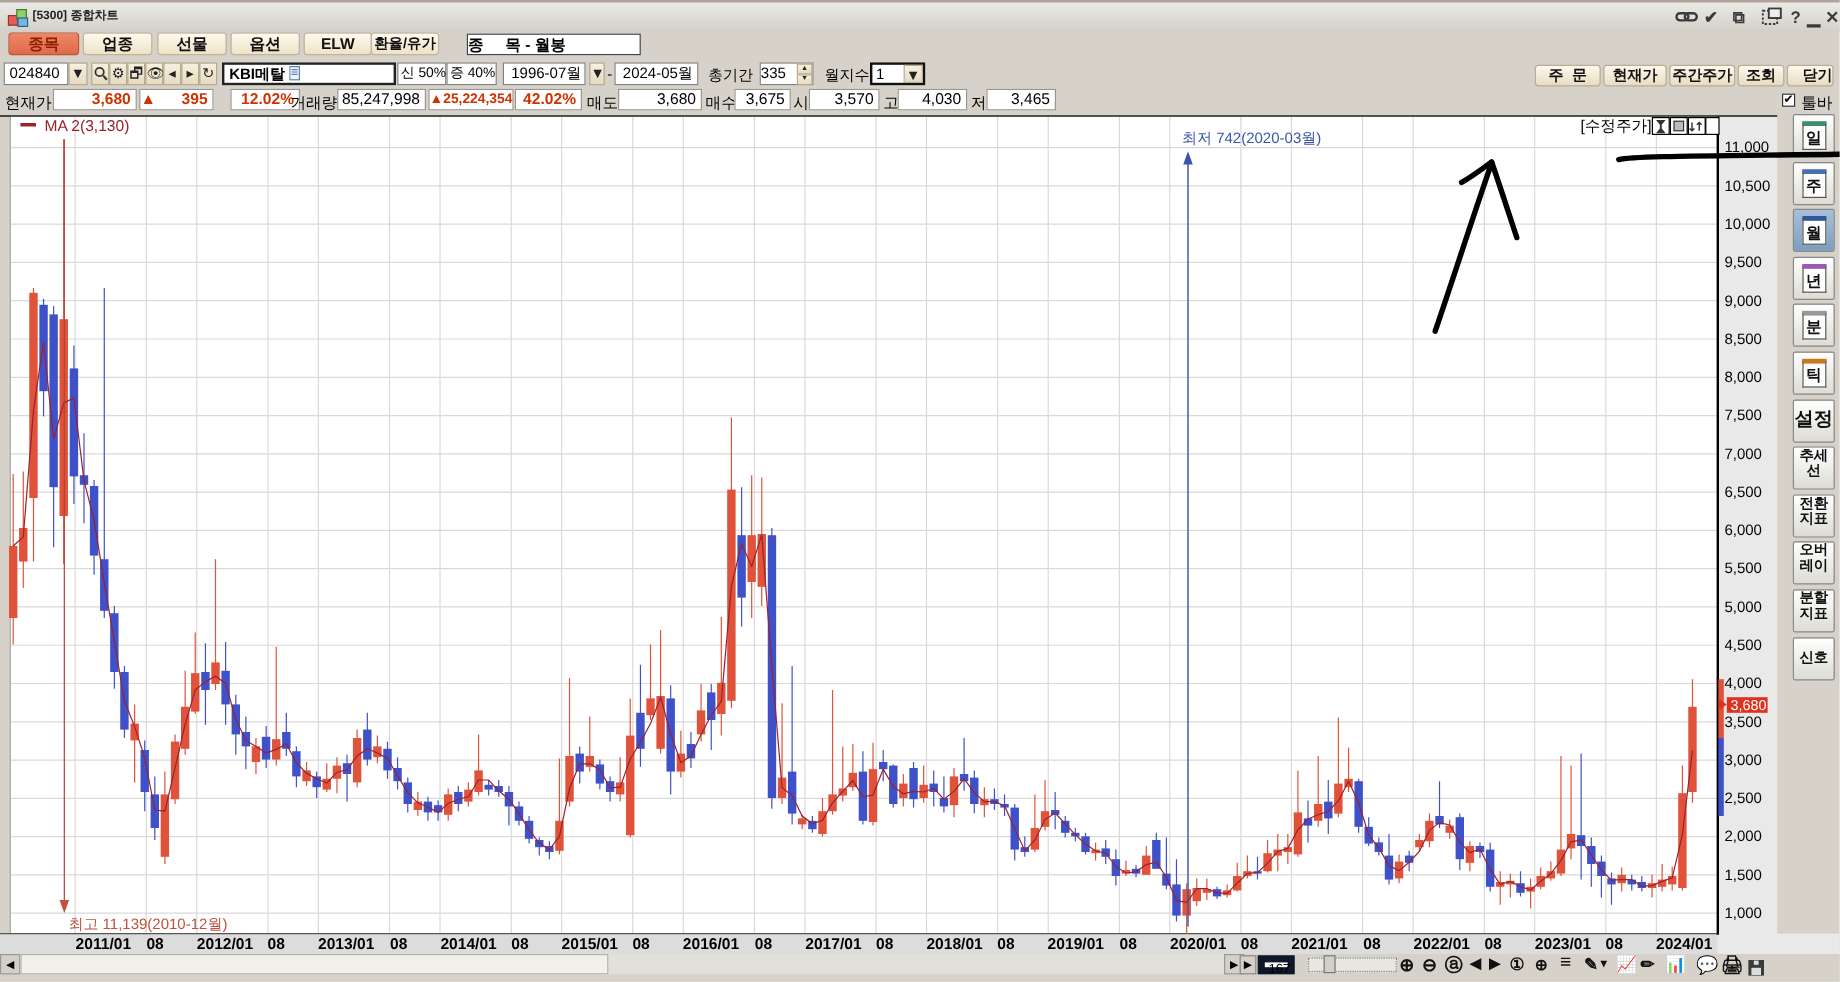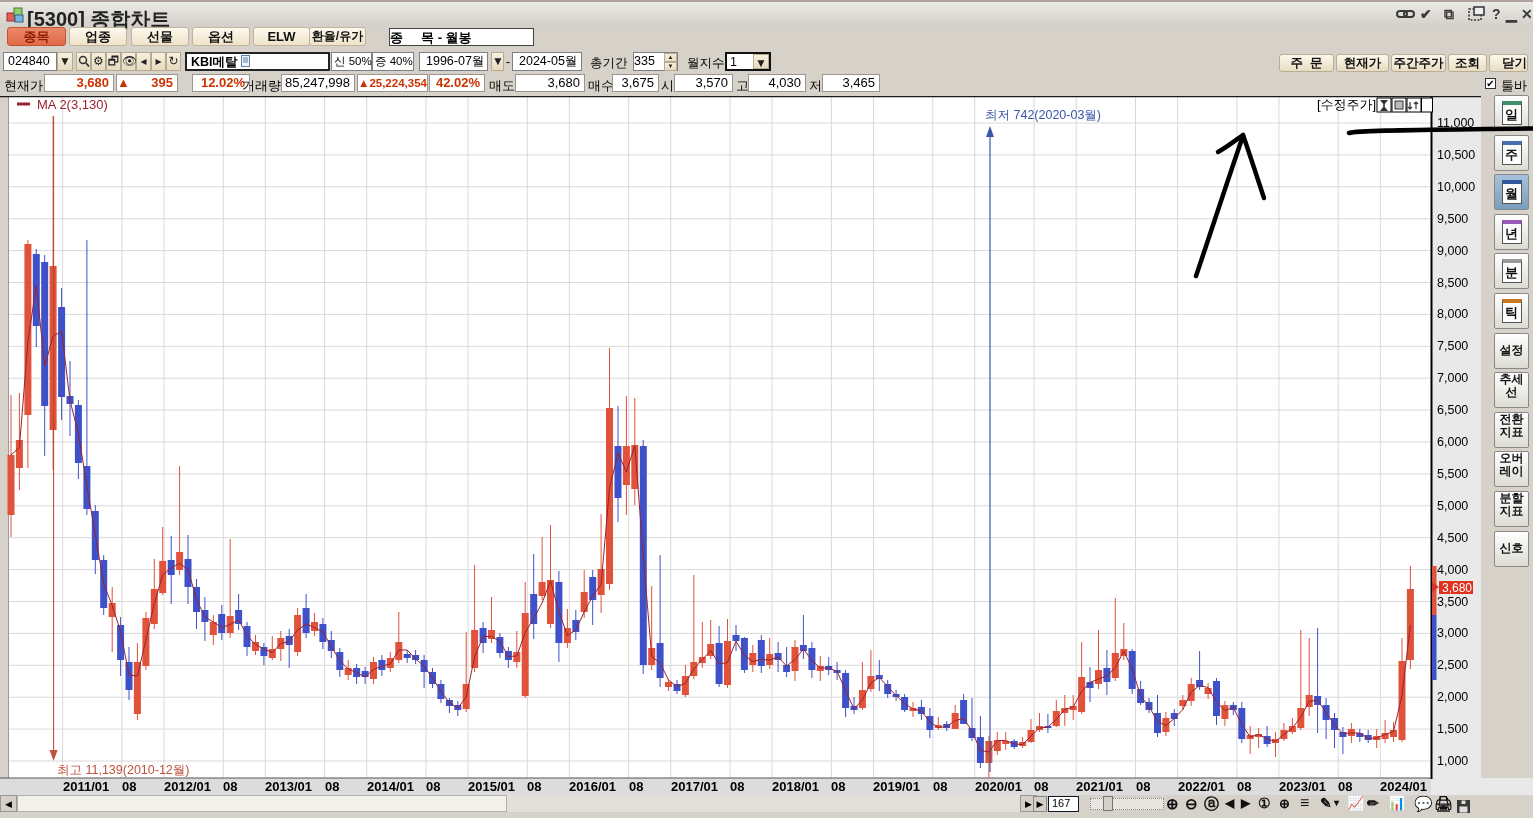--- a/index.html
+++ b/index.html
@@ -1,18 +1,18 @@
 <!DOCTYPE html>
 <html><head><meta charset="utf-8">
 <style>
 * { margin:0; padding:0; box-sizing:border-box; }
 body { width:1533px; height:818px; position:relative; font-family:"Liberation Sans",sans-serif; background:#d6d2c9; overflow:hidden; }
 .abs { position:absolute; }
 .titlebar { left:0; top:0; width:1533px; height:27px; background:linear-gradient(#eceae6,#d2cfc8); border-top:2px solid #b1a29b; }
-.title-txt { left:27px; top:6px; font-size:20px; font-weight:bold; color:#222; }
+.title-txt { left:27px; top:6px; font-size:10px; font-weight:bold; color:#222; }
 .tabbtn { position:absolute; top:27px; height:19px; background:linear-gradient(#fdf9ee,#efe3c8); border:1px solid #c0b49b; border-radius:3px; font-size:13px; font-weight:bold; color:#111; text-align:center; line-height:17px; }
 .tabsel { background:linear-gradient(#eb8867,#e06a4a); color:#8d1f00; border-color:#c05535; }
 .combo { position:absolute; top:28px; height:18px; background:#fff; border:1px solid #444; font-size:13px; font-weight:bold; color:#000; }
 .r3btn { position:absolute; top:52px; height:19px; background:linear-gradient(#f7f0de,#e7dbc0); border:1px solid #b6ab90; font-size:12px; text-align:center; color:#222; line-height:17px; }
 .r3box { position:absolute; top:52px; height:19px; background:#fff; border:1px solid #808080; font-size:12.5px; color:#000; line-height:17px; }
 .r3lab { position:absolute; top:55px; font-size:12.5px; color:#000; }
 .rbtn { position:absolute; top:54px; height:18px; background:linear-gradient(#fdf8ec,#e8dcc2); border:1px solid #b8ae96; border-radius:3px; font-size:12.5px; font-weight:bold; text-align:center; color:#111; line-height:16px; }
 .ibox { position:absolute; top:74px; height:18px; background:#fff; border:1px solid #9a968e; font-size:13px; color:#000; line-height:16px; text-align:right; padding-right:4px; }
 .ilab { position:absolute; top:77px; font-size:13px; color:#000; }
 .red { color:#cc3300 !important; font-weight:bold; }
@@ -108,21 +108,21 @@
 <div class="ibox" style="left:822px;width:58px;">3,465</div>
 <div class="abs" style="left:1485px;top:78px;width:11px;height:11px;background:#fff;border:1px solid #333;font-size:10px;line-height:10px;text-align:center;">✔</div>
 <div class="abs" style="left:1501px;top:77px;font-size:13px;">툴바</div>
 
 <div class="vbtn" style="top:95px;line-height:0;"><span style="display:inline-block;margin-top:5px;width:20px;height:24px;border:1px solid #555;background:#fdfdfb;border-top:4px solid #3e8e6a;font-size:13px;line-height:20px;font-weight:bold;">일</span></div>
 <div class="vbtn" style="top:134.6px;line-height:0;"><span style="display:inline-block;margin-top:5px;width:20px;height:24px;border:1px solid #555;background:#fdfdfb;border-top:4px solid #4a6fb3;font-size:13px;line-height:20px;font-weight:bold;">주</span></div>
 <div class="vbtn" style="top:174.2px;background:linear-gradient(#a8c0da,#7b9ebd);line-height:0;"><span style="display:inline-block;margin-top:5px;width:20px;height:24px;border:1px solid #555;background:#fdfdfb;border-top:4px solid #31589e;font-size:13px;line-height:20px;font-weight:bold;">월</span></div>
 <div class="vbtn" style="top:213.79999999999998px;line-height:0;"><span style="display:inline-block;margin-top:5px;width:20px;height:24px;border:1px solid #555;background:#fdfdfb;border-top:4px solid #9b59b6;font-size:13px;line-height:20px;font-weight:bold;">년</span></div>
 <div class="vbtn" style="top:253.39999999999998px;line-height:0;"><span style="display:inline-block;margin-top:5px;width:20px;height:24px;border:1px solid #555;background:#fdfdfb;border-top:4px solid #999999;font-size:13px;line-height:20px;font-weight:bold;">분</span></div>
 <div class="vbtn" style="top:293.0px;line-height:0;"><span style="display:inline-block;margin-top:5px;width:20px;height:24px;border:1px solid #555;background:#fdfdfb;border-top:4px solid #c8781e;font-size:13px;line-height:20px;font-weight:bold;">틱</span></div>
-<div class="vbtn" style="top:332.6px;font-size:12px;line-height:32px;">설정</div>
+<div class="vbtn" style="top:332.6px;font-size:16px;line-height:32px;">설정</div>
 <div class="vbtn" style="top:372.20000000000005px;font-size:12px;line-height:13px;">추세<br>선</div>
 <div class="vbtn" style="top:411.80000000000007px;font-size:12px;line-height:13px;">전환<br>지표</div>
 <div class="vbtn" style="top:451.4000000000001px;font-size:12px;line-height:13px;">오버<br>레이</div>
 <div class="vbtn" style="top:491.0000000000001px;font-size:12px;line-height:13px;">분할<br>지표</div>
 <div class="vbtn" style="top:530.6000000000001px;font-size:12px;line-height:32px;">신호</div>
 
 <svg width="1533" height="722" viewBox="0 96 1533 722" style="position:absolute;left:0;top:96px;" font-family="Liberation Sans, sans-serif">
 <rect x="8" y="96" width="1424" height="683" fill="#ffffff"></rect>
 <rect x="1432" y="97" width="49" height="682" fill="#e9e9e9"></rect>
 <rect x="0" y="778" width="1431" height="17" fill="#dcdcdc"></rect>
@@ -597,21 +597,21 @@
 <path d="M 1243 135 C 1250 155 1258 180 1264 198" stroke="#000" stroke-width="4.5" fill="none" stroke-linecap="round"></path>
 <path d="M 1349 133 C 1360 130 1420 130 1533 128.5" stroke="#000" stroke-width="4.5" fill="none" stroke-linecap="round"></path>
 </svg>
 
 <div class="abs scroll"></div>
 <div class="abs" style="left:0;top:795px;width:17px;height:17px;background:#d4d0c8;border:1px solid #999;font-size:9px;text-align:center;line-height:16px;">◀</div>
 <div class="abs" style="left:17px;top:795px;width:1003px;height:17px;background:#e3e0da;"></div>
 <div class="abs" style="left:17px;top:795px;width:490px;height:17px;background:#f2f0eb;border:1px solid #b5b1a8;"></div>
 <div class="abs" style="left:1020px;top:795px;width:17px;height:17px;background:#d4d0c8;border:1px solid #999;font-size:9px;text-align:center;line-height:16px;">▶</div>
 <div class="abs" style="left:1033px;top:796px;width:14px;height:16px;background:#d4d0c8;border:1px solid #888;font-size:9px;text-align:center;line-height:15px;">▶</div>
-<div class="abs" style="left:1048px;top:796px;width:31px;height:16px;background:#fff;border:1px solid #0f172a;font-size:11px;padding-left:3px;">167</div>
+<div class="abs" style="left:1048px;top:796px;width:31px;height:16px;background:#fff;border:6px solid #0f172a;font-size:11px;padding-left:3px;">167</div>
 <div class="abs" style="left:1090px;top:798px;width:74px;height:12px;border:1px dotted #888;background:#e8e6e0;"></div>
 <div class="abs" style="left:1103px;top:796px;width:10px;height:15px;background:#d4d0c8;border:1px solid #777;"></div>
 <div class="abs" style="left:1166px;top:795px;font-size:15px;color:#111;font-weight:bold;">⊕</div>
 <div class="abs" style="left:1185px;top:795px;font-size:15px;color:#111;font-weight:bold;">⊖</div>
 <div class="abs" style="left:1204px;top:795px;font-size:15px;color:#111;font-weight:bold;">ⓐ</div>
 <div class="abs" style="left:1225px;top:796px;font-size:12px;color:#111;font-weight:bold;">◀</div>
 <div class="abs" style="left:1241px;top:796px;font-size:12px;color:#111;font-weight:bold;">▶</div>
 <div class="abs" style="left:1258px;top:795px;font-size:14px;color:#111;font-weight:bold;">①</div>
 <div class="abs" style="left:1279px;top:796px;font-size:13px;color:#111;font-weight:bold;">⊕</div>
 <div class="abs" style="left:1300px;top:794px;font-size:16px;color:#111;font-weight:bold;">≡</div>

